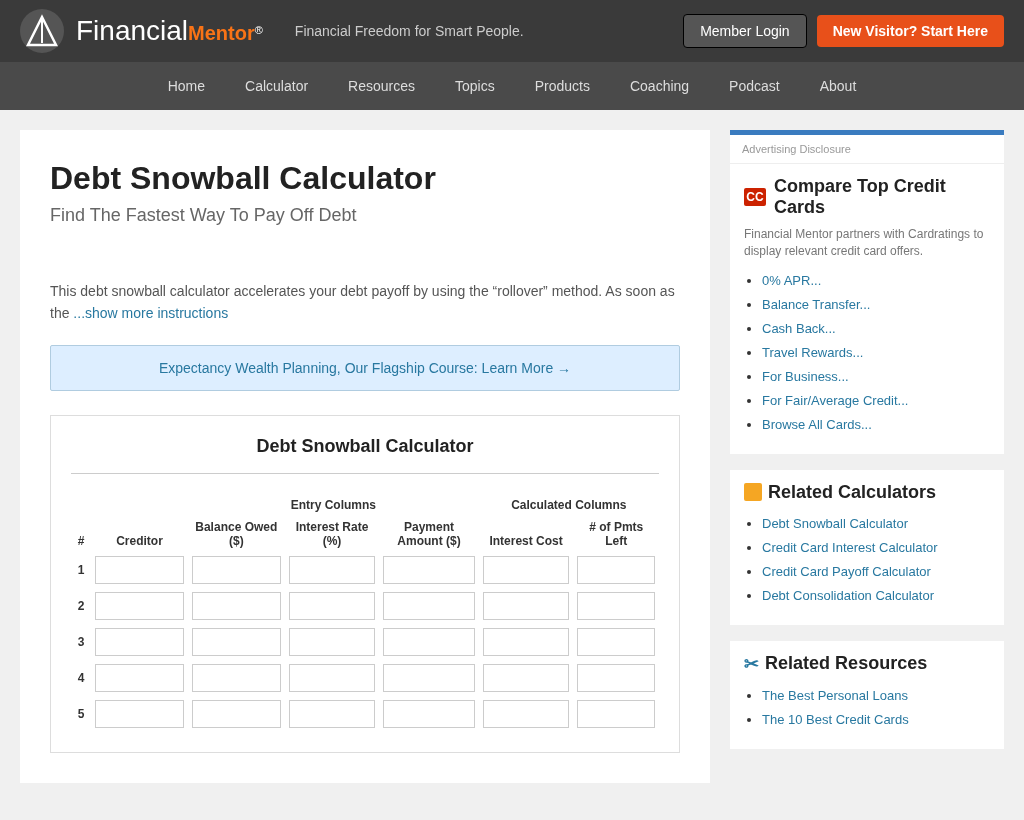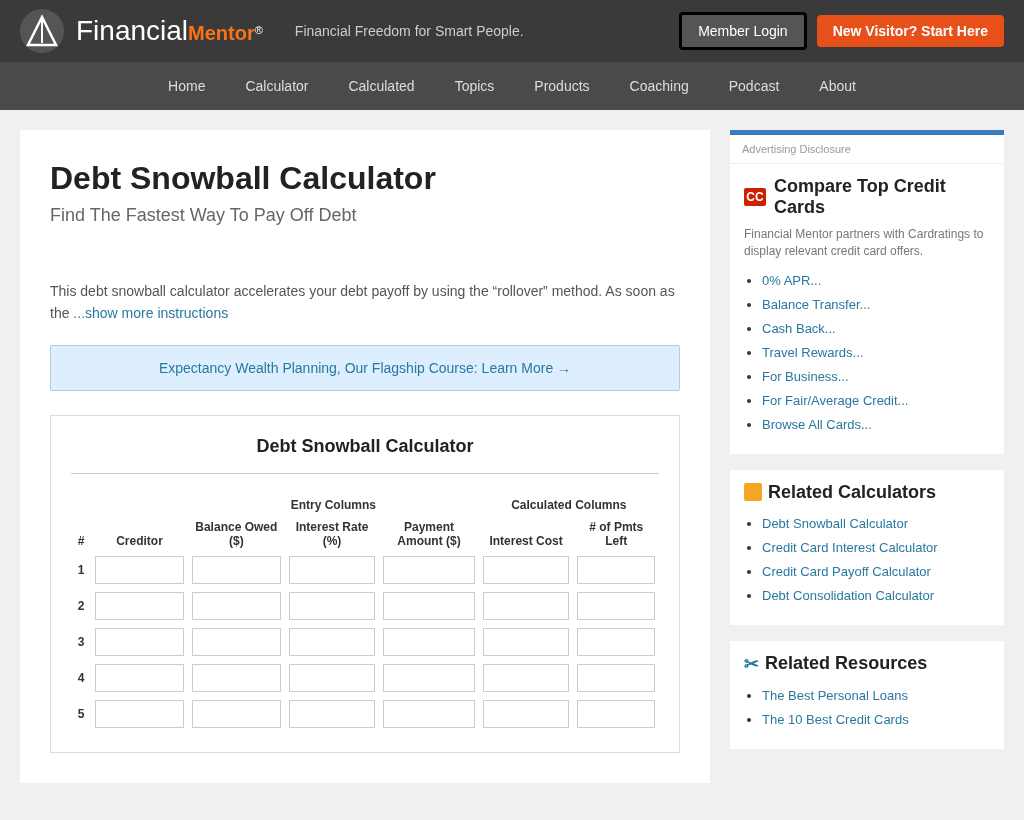--- a/index.html
+++ b/index.html
@@ -29,21 +29,21 @@
       margin-left: 20px;
     }
     .header-buttons {
       display: flex;
       gap: 10px;
       align-items: center;
     }
     .btn-member {
       background: #555;
       color: white;
-      border: 3px solid #000000;
+      border: 1px solid #000000;
       padding: 8px 16px;
       border-radius: 4px;
       cursor: pointer;
       font-size: 14px;
     }
     .btn-visitor {
       background: #e8501a;
       color: white;
       border: none;
       padding: 8px 16px;
@@ -302,21 +302,21 @@
   </div>
   <div class="header-buttons">
     <button class="btn-member">Member Login</button>
     <button class="btn-visitor">New Visitor? Start Here</button>
   </div>
 </header>
 
 <nav class="main-nav">
   <a href="#">Home</a>
   <a href="#">Calculator</a>
-  <a href="#">Calculated</a>
+  <a href="#">Resources</a>
   <a href="#">Topics</a>
   <a href="#">Products</a>
   <a href="#">Coaching</a>
   <a href="#">Podcast</a>
   <a href="#">About</a>
 </nav>
 
 <div class="page-wrapper">
 
   <main class="main-content">

